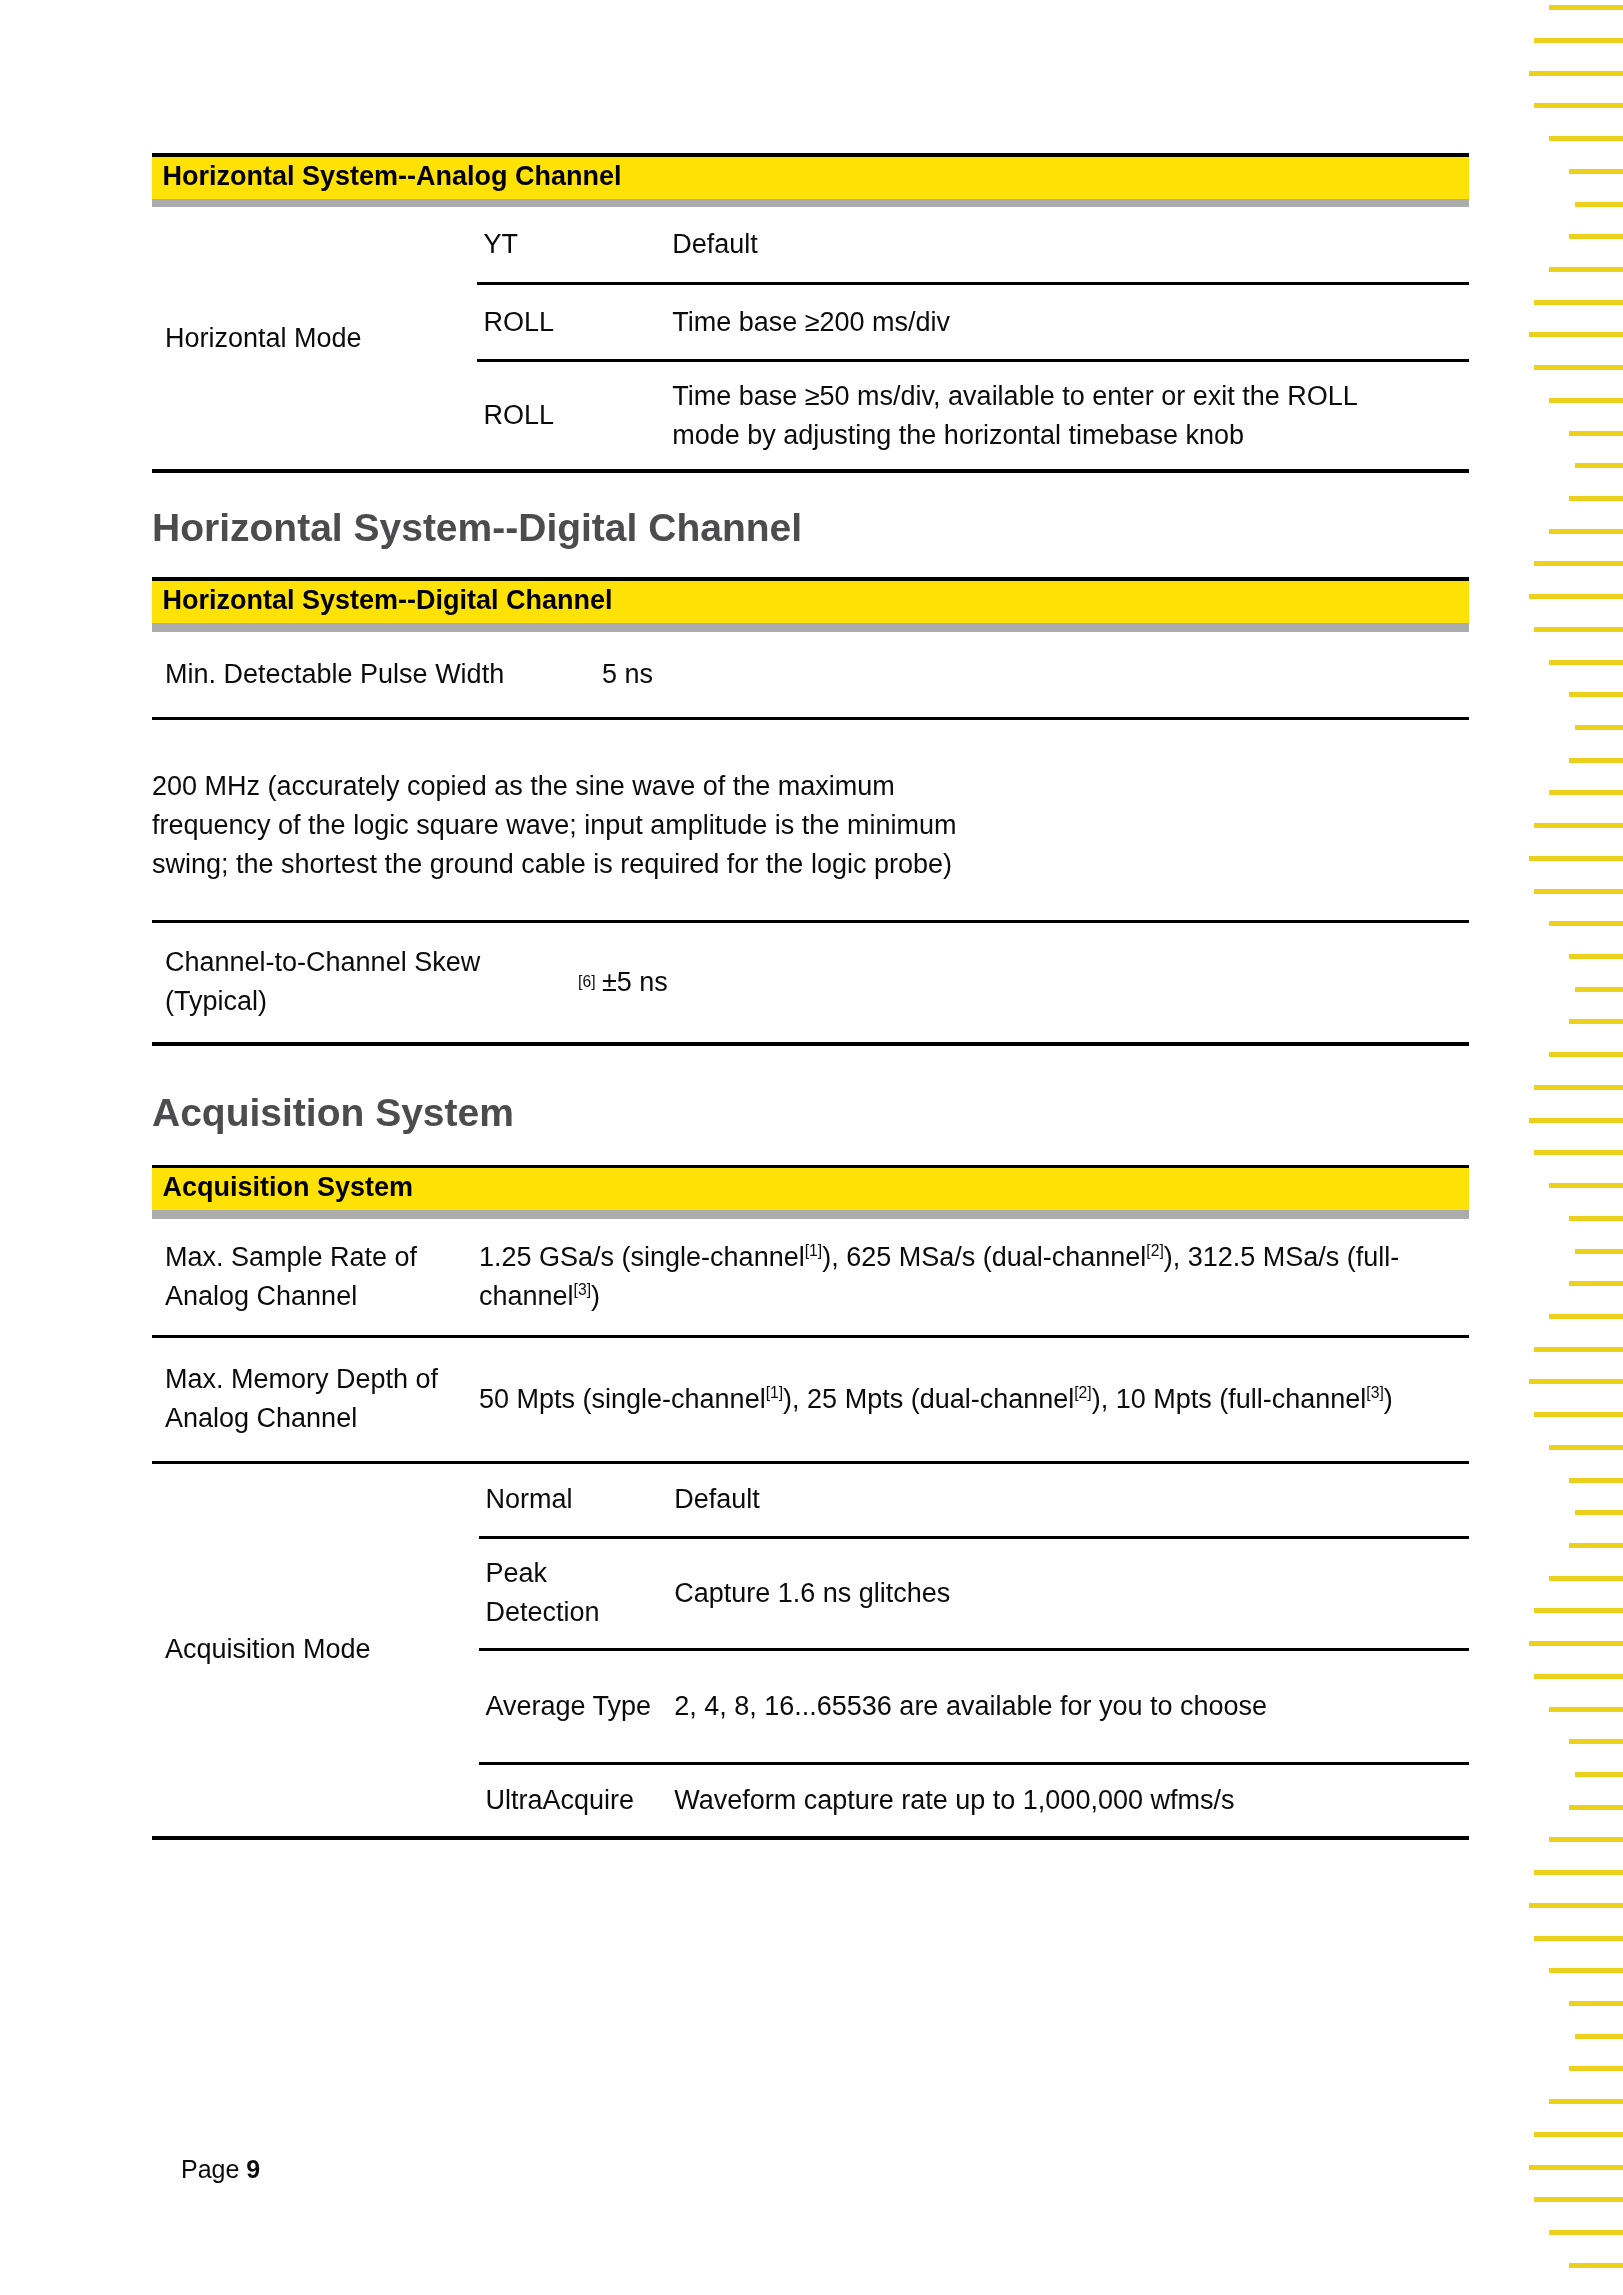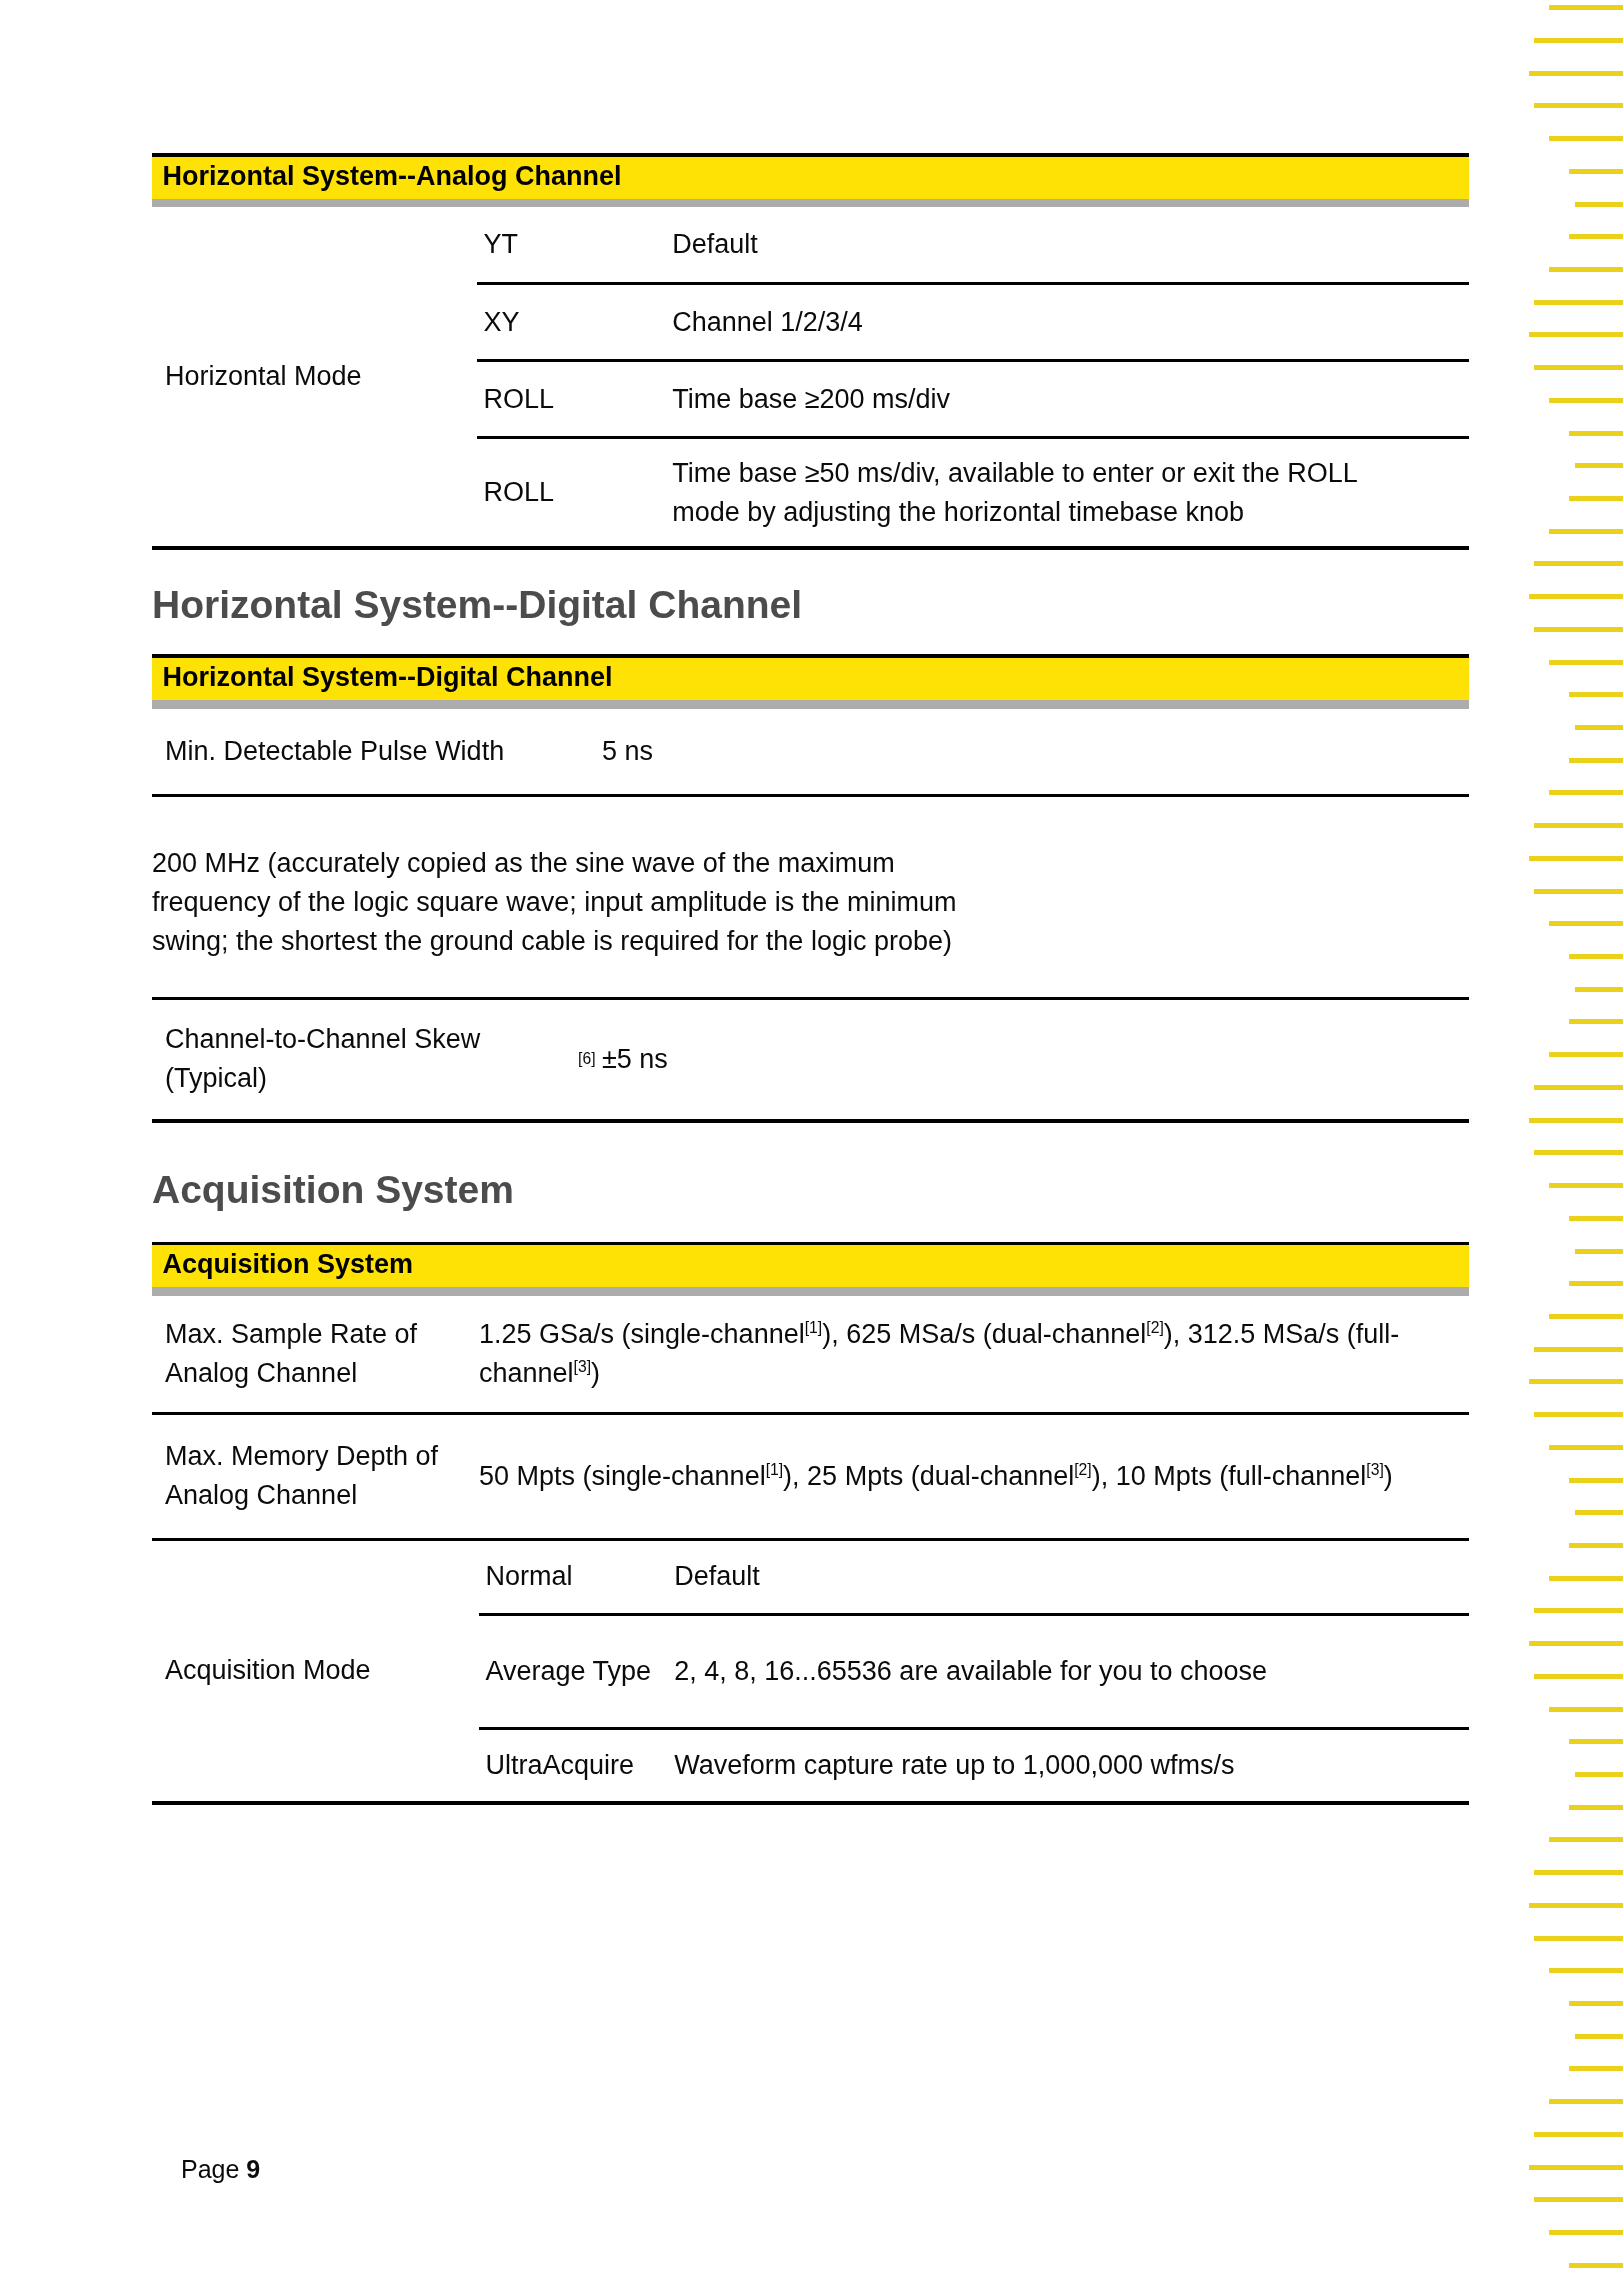--- a/index.html
+++ b/index.html
@@ -169,24 +169,20 @@
       <div class="grayline"></div>
 
       <div class="splitrow">
         <div class="col1">Horizontal Mode</div>
         <div class="subrows">
           <div class="subrow" style="min-height:75px">
             <div class="mode cell">YT</div>
             <div class="desc cell">Default</div>
           </div>
           <div class="subrow" style="min-height:74px">
-            <div class="mode cell">XY</div>
-            <div class="desc cell">Channel 1/2/3/4</div>
-          </div>
-          <div class="subrow" style="min-height:74px">
             <div class="mode cell">ROLL</div>
             <div class="desc cell">Time base ≥200 ms/div</div>
           </div>
           <div class="subrow" style="min-height:107px">
             <div class="mode cell">ROLL</div>
             <div class="desc cell">Time base ≥50 ms/div, available to enter or exit the ROLL mode by adjusting the horizontal timebase knob</div>
           </div>
         </div>
       </div>
       <div class="table-bottom-border"></div>
@@ -236,20 +232,24 @@
       </div>
 
       <div class="drow">
         <div class="splitrow acq-mode" style="width:100%">
           <div class="col1 cell">Acquisition Mode</div>
           <div class="subrows">
             <div class="subrow" style="min-height:72px">
               <div class="mode cell">Normal</div>
               <div class="desc cell">Default</div>
             </div>
+            <div class="subrow" style="min-height:109px">
+              <div class="mode cell">Peak Detection</div>
+              <div class="desc cell">Capture 1.6 ns glitches</div>
+            </div>
             <div class="subrow" style="min-height:111px">
               <div class="mode cell">Average Type</div>
               <div class="desc cell">2, 4, 8, 16...65536 are available for you to choose</div>
             </div>
             <div class="subrow" style="min-height:71px">
               <div class="mode cell">UltraAcquire</div>
               <div class="desc cell">Waveform capture rate up to 1,000,000 wfms/s</div>
             </div>
           </div>
         </div>

